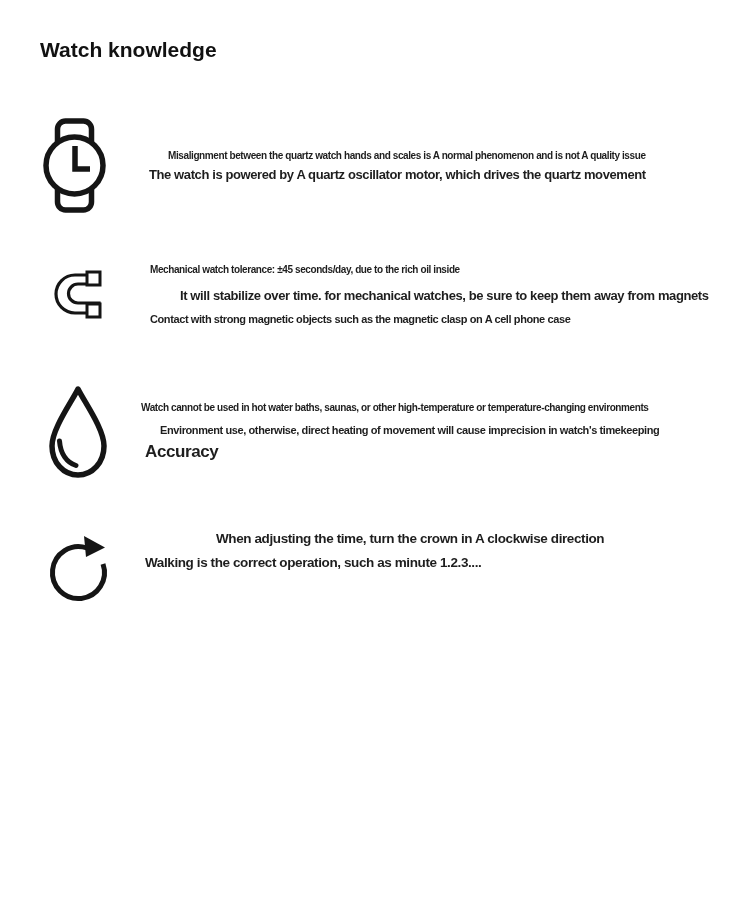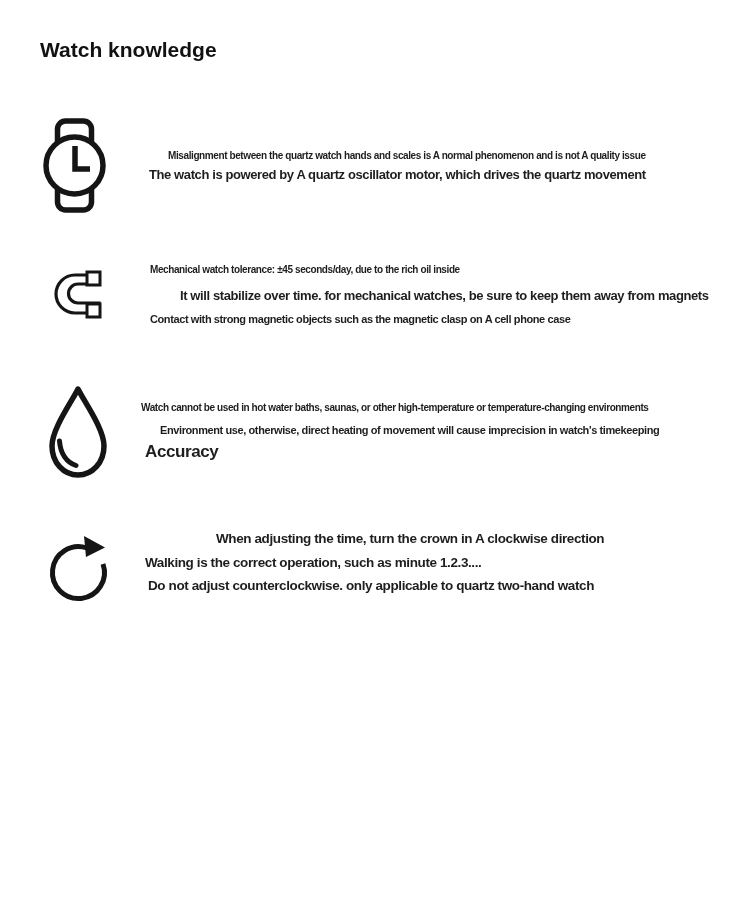--- a/index.html
+++ b/index.html
@@ -89,21 +89,20 @@
   <div class="t s3l3">Accuracy</div>
 
   <span class="icon i4">
     <svg width="66" height="80" viewBox="0 0 66 80">
       <path d="M58 38 A26 26 0 1 1 42 22" fill="none" stroke="#151515" stroke-width="5"></path>
       <polygon points="39,10 60,21.5 41,31" fill="#151515"></polygon>
     </svg>
   </span>
   <div class="t s4l1">When adjusting the time, turn the crown in A clockwise direction</div>
   <div class="t s4l2">Walking is the correct operation, such as minute 1.2.3....</div>
-  <div class="t s4l3">Do not adjust counterclockwise. only applicable to quartz two-hand watch</div>
 
   <span class="icon i5">
     <svg width="80" height="96" viewBox="0 0 80 96">
       <g transform="rotate(7 30 13)">
         <rect x="3" y="8" width="55" height="10" rx="5" fill="#fff" stroke="#151515" stroke-width="2.6"></rect>
         <line x1="8" y1="15" x2="52" y2="10.5" stroke="#151515" stroke-width="1.6"></line>
       </g>
       <circle cx="63" cy="26" r="2.8" fill="#fff" stroke="#151515" stroke-width="2"></circle>
       <line x1="4" y1="46" x2="76" y2="46" stroke="#151515" stroke-width="3"></line>
       <line x1="6" y1="44" x2="6" y2="89" stroke="#151515" stroke-width="3"></line>

